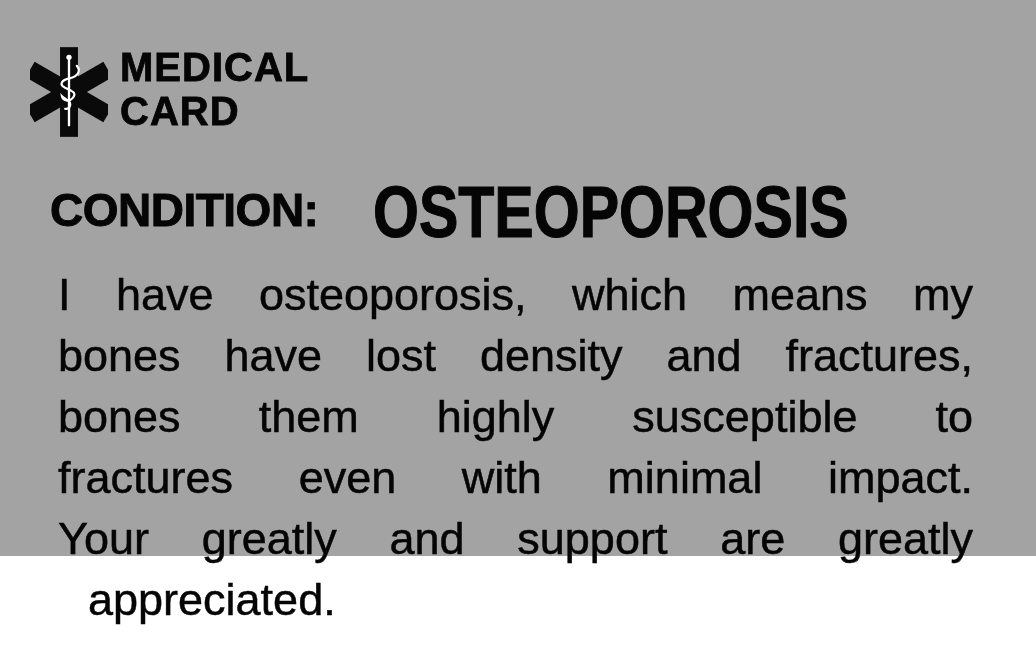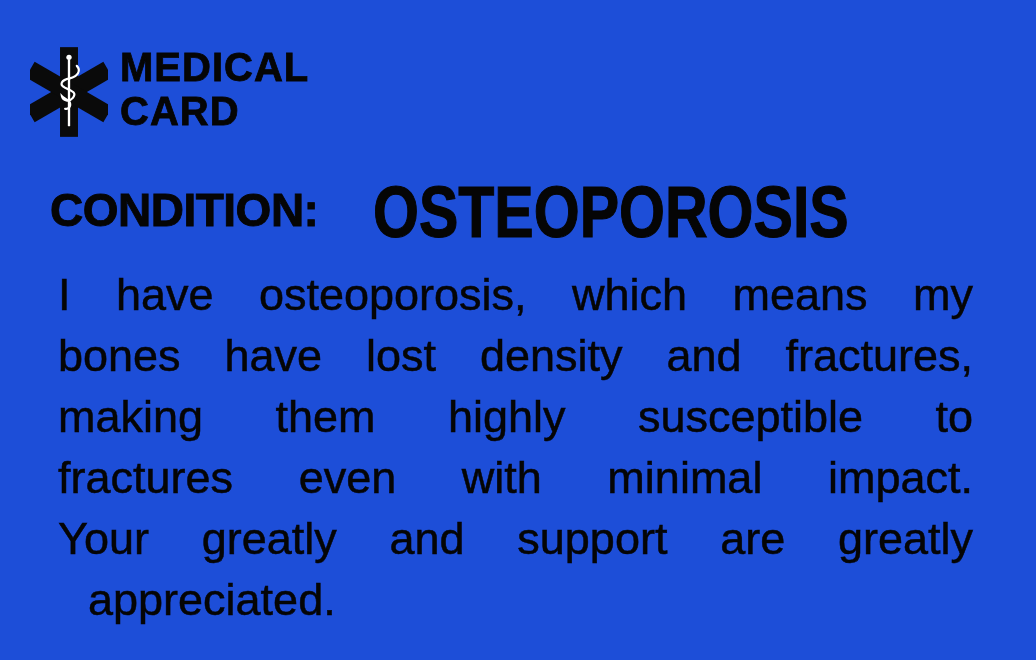--- a/index.html
+++ b/index.html
@@ -4,22 +4,22 @@
 <style>
   html, body { margin: 0; padding: 0; }
   body {
     width: 1036px; height: 660px;
     background: #ffffff;
     overflow: hidden;
     font-family: "Liberation Sans", sans-serif;
   }
   .card {
     position: relative;
-    width: 1036px; height: 660px;
-    background: #1d4ed8;
+    width: 1036px; height: 556px;
+    background: #a3a3a3;
     color: #050505;
   }
   
   .logo-icon {
     position: absolute;
     left: 30px; top: 46px;
     width: 78px; height: 92px;
     display: block;
   }
   .logo-text {
@@ -89,19 +89,19 @@
     <div>MEDICAL</div>
     <div>CARD</div>
   </div>
 
   <div class="cond-label">CONDITION:</div>
   <div class="cond-value">OSTEOPOROSIS</div>
 
   <div class="desc">
     <div class="jl">I have osteoporosis, which means my</div>
     <div class="jl">bones have lost density and fractures,</div>
-    <div class="jl">making them highly susceptible to</div>
+    <div class="jl">bones them highly susceptible to</div>
     <div class="jl">fractures even with minimal impact.</div>
     <div class="jl">Your greatly and support are greatly</div>
     <div class="jl last">appreciated.</div>
   </div>
 
 </div>
 
 </body></html>

